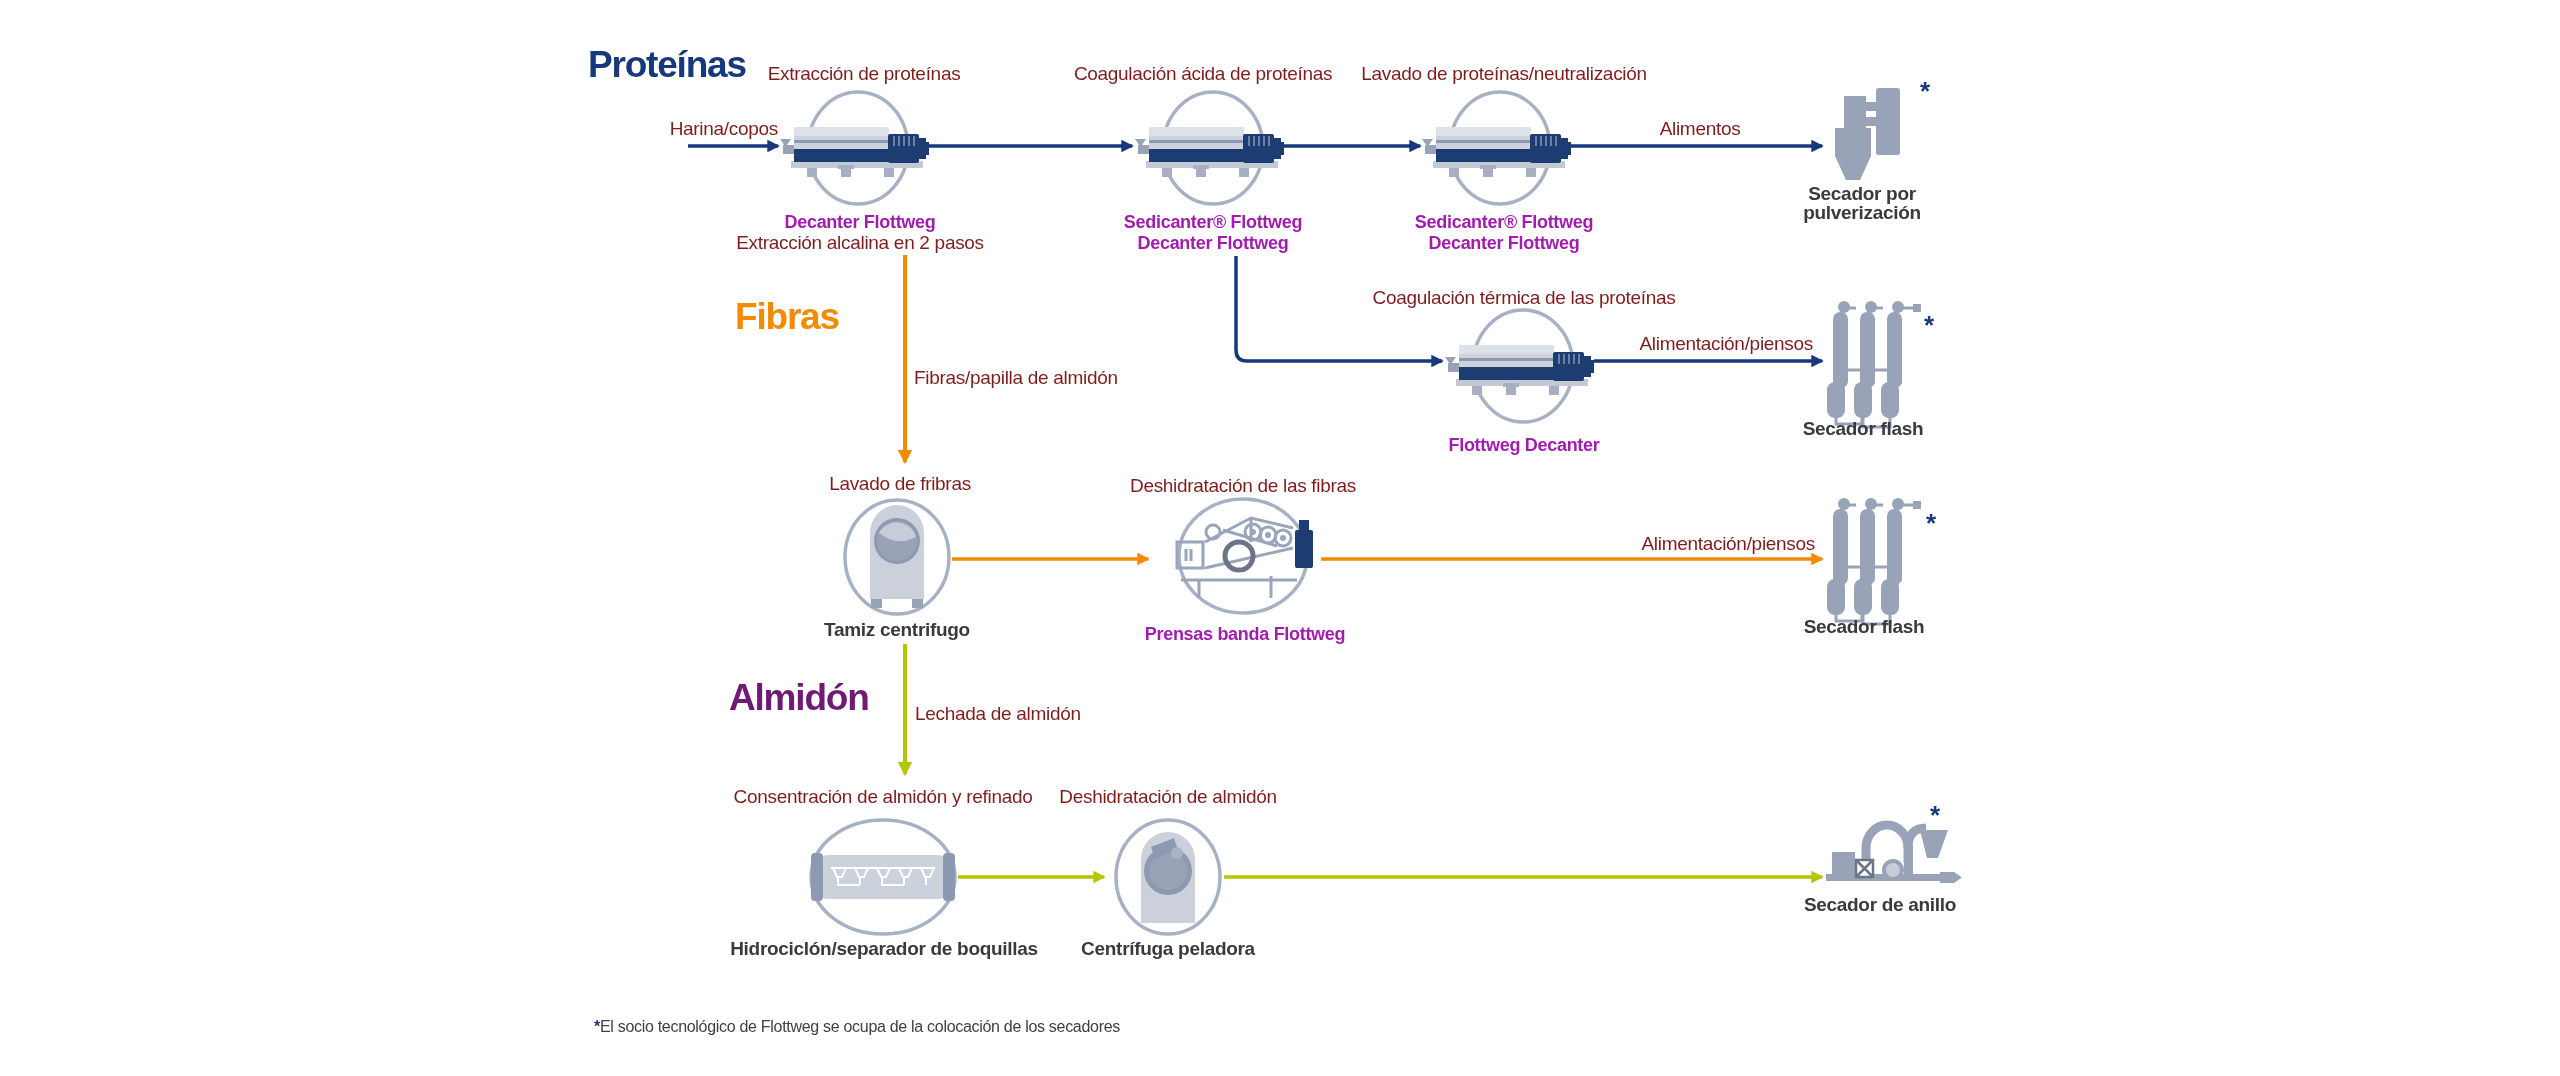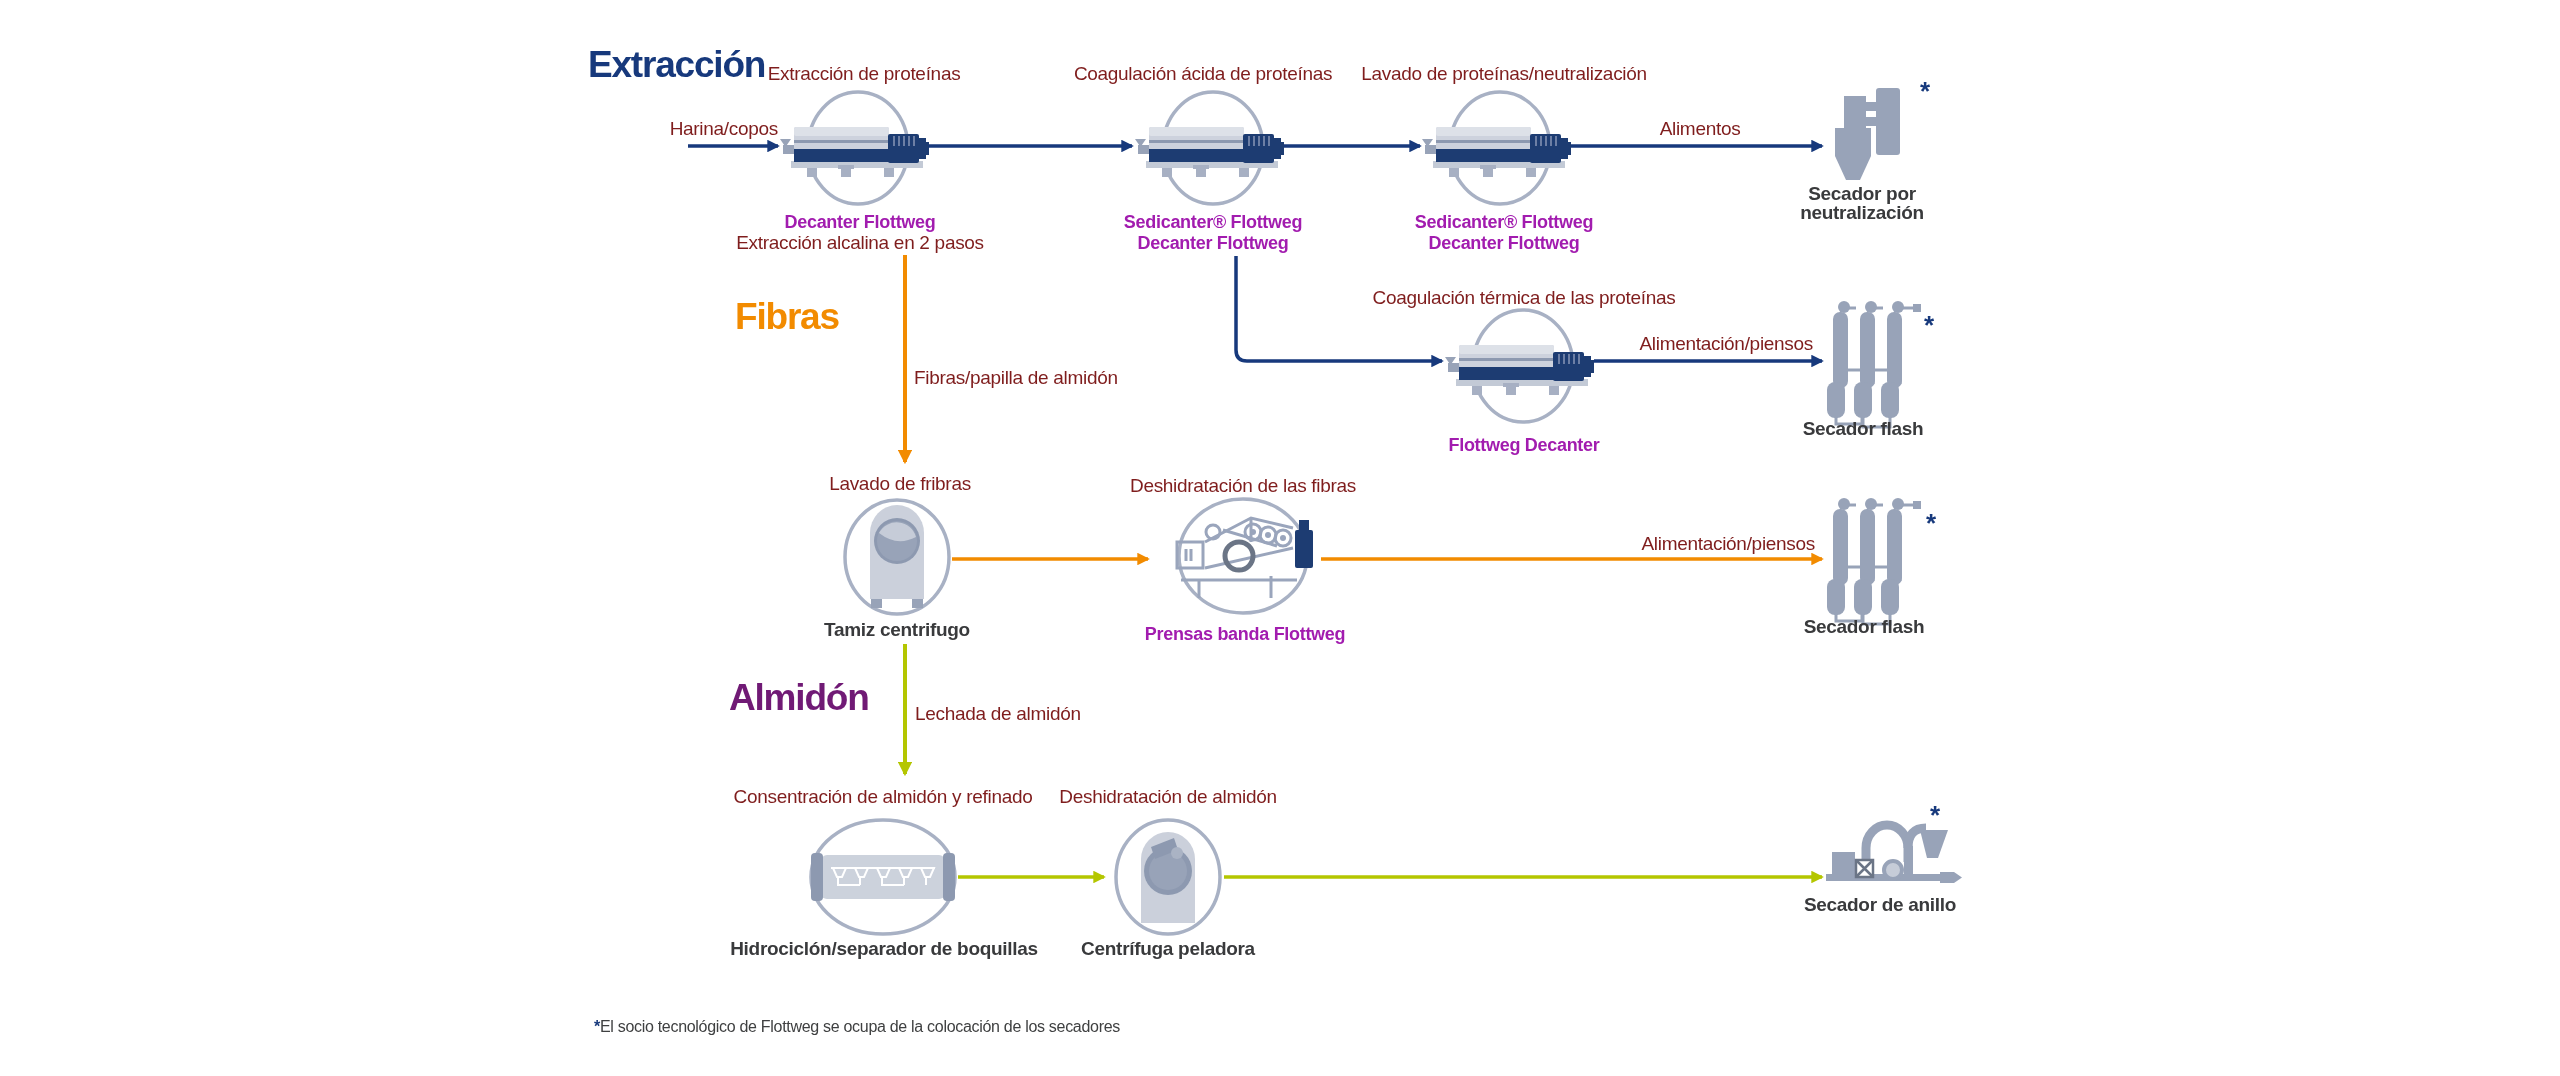--- a/index.html
+++ b/index.html
@@ -181,21 +181,21 @@
       <rect x="6" y="40" width="23" height="23" fill="#98a3b8"></rect>
       <rect x="78" y="34" width="9" height="28" fill="#98a3b8"></rect>
       <path d="M 94 18 H 122 L 112 46 H 101 Z" fill="#98a3b8"></path>
       <path d="M 114 60 h 14 l 8 5.5 l -8 5.5 h -14 z" fill="#98a3b8"></path>
       <rect x="30" y="48" width="17" height="17" fill="#ffffff" stroke="#6b7586" stroke-width="2.5"></rect>
       <path d="M 30 48 l 17 17 M 47 48 l -17 17" stroke="#6b7586" stroke-width="2.5"></path>
       <circle cx="67" cy="58" r="9" fill="#c6ccd8" stroke="#98a3b8" stroke-width="4"></circle>
     </g>
   </svg>
 
-  <div class="heading navy" style="left:588px;top:44px;">Extracción</div>
+  <div class="heading navy" style="left:588px;top:44px;">Proteínas</div>
   <div class="heading orange" style="left:735px;top:296px;">Fibras</div>
   <div class="heading green" style="left:729px;top:677px;">Almidón</div>
 
   <div class="t center" style="left:864px;top:64px;">Extracción de proteínas</div>
   <div class="t center" style="left:1203px;top:64px;">Coagulación ácida de proteínas</div>
   <div class="t center" style="left:1504px;top:64px;">Lavado de proteínas/neutralización</div>
   <div class="t center" style="left:1524px;top:288px;">Coagulación térmica de las proteínas</div>
   <div class="t center" style="left:900px;top:474px;">Lavado de fribras</div>
   <div class="t center" style="left:1243px;top:476px;">Deshidratación de las fibras</div>
   <div class="t center" style="left:883px;top:787px;">Consentración de almidón y refinado</div>
@@ -214,21 +214,21 @@
   <div class="mname center" style="left:1213px;top:233px;">Decanter Flottweg</div>
   <div class="mname center" style="left:1504px;top:212px;">Sedicanter® Flottweg</div>
   <div class="mname center" style="left:1504px;top:233px;">Decanter Flottweg</div>
   <div class="mname center" style="left:1524px;top:435px;">Flottweg Decanter</div>
   <div class="equip center" style="left:897px;top:620px;">Tamiz centrifugo</div>
   <div class="mname center" style="left:1245px;top:624px;">Prensas banda Flottweg</div>
   <div class="equip center" style="left:884px;top:939px;">Hidrociclón/separador de boquillas</div>
   <div class="equip center" style="left:1168px;top:939px;">Centrífuga peladora</div>
 
   <div class="equip center" style="left:1862px;top:184px;">Secador por</div>
-  <div class="equip center" style="left:1862px;top:203px;">neutralización</div>
+  <div class="equip center" style="left:1862px;top:203px;">pulverización</div>
   <div class="ast" style="left:1920px;top:76px;">*</div>
   <div class="equip center" style="left:1863px;top:419px;">Secador flash</div>
   <div class="ast" style="left:1924px;top:310px;">*</div>
   <div class="equip center" style="left:1864px;top:617px;">Secador flash</div>
   <div class="ast" style="left:1926px;top:508px;">*</div>
   <div class="equip center" style="left:1880px;top:895px;">Secador de anillo</div>
   <div class="ast" style="left:1930px;top:800px;">*</div>
 
   <div class="footnote" style="left:594px;top:1018px;">
     <span class="star">*</span><span>El socio tecnológico de Flottweg se ocupa de la colocación de los secadores</span>

